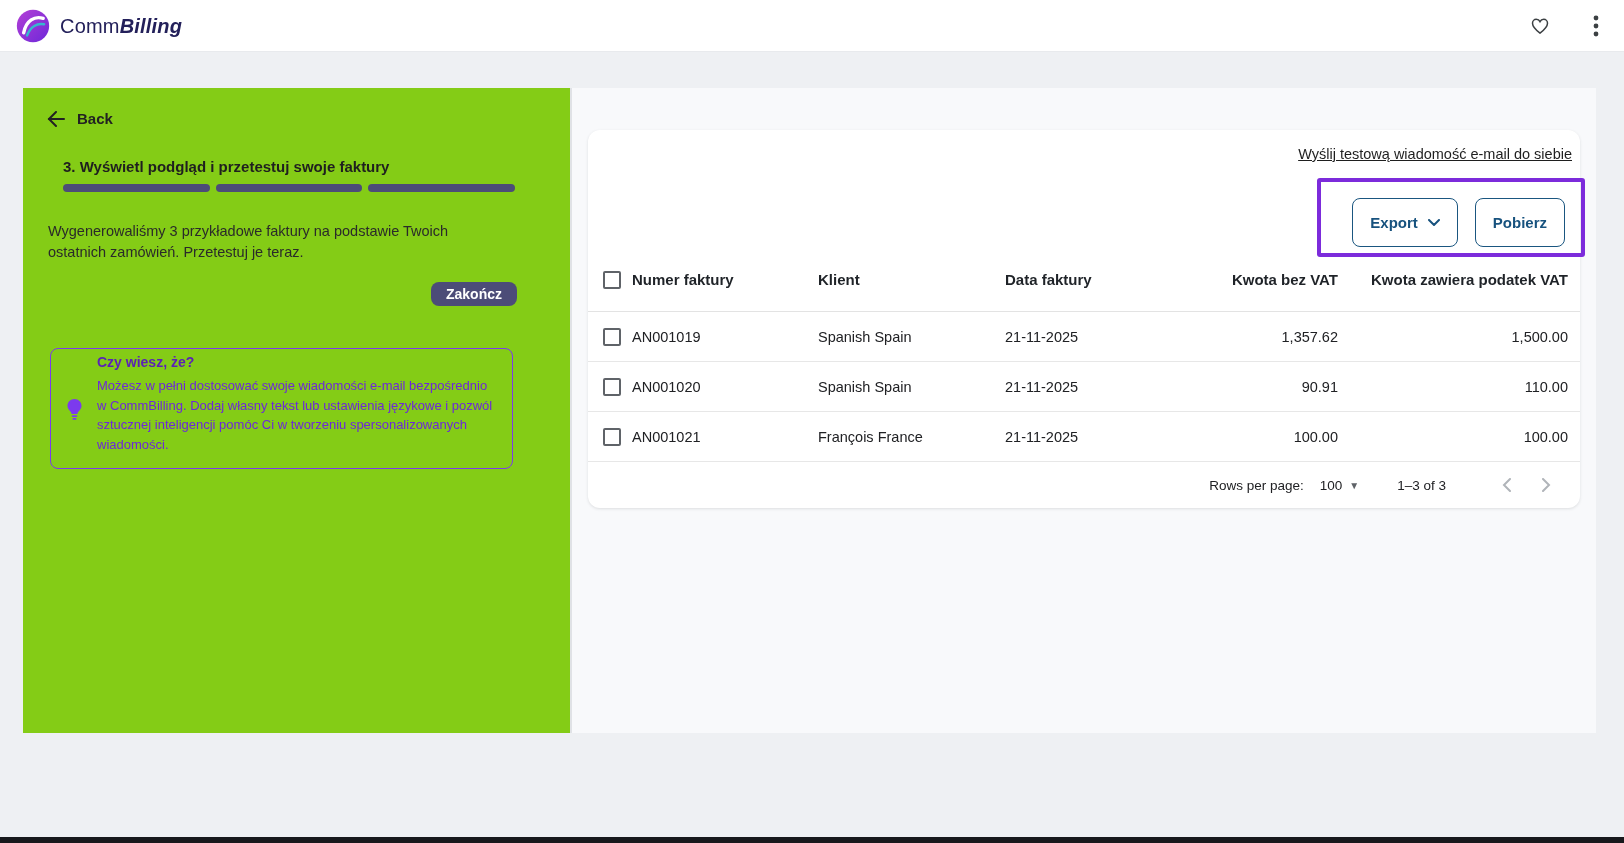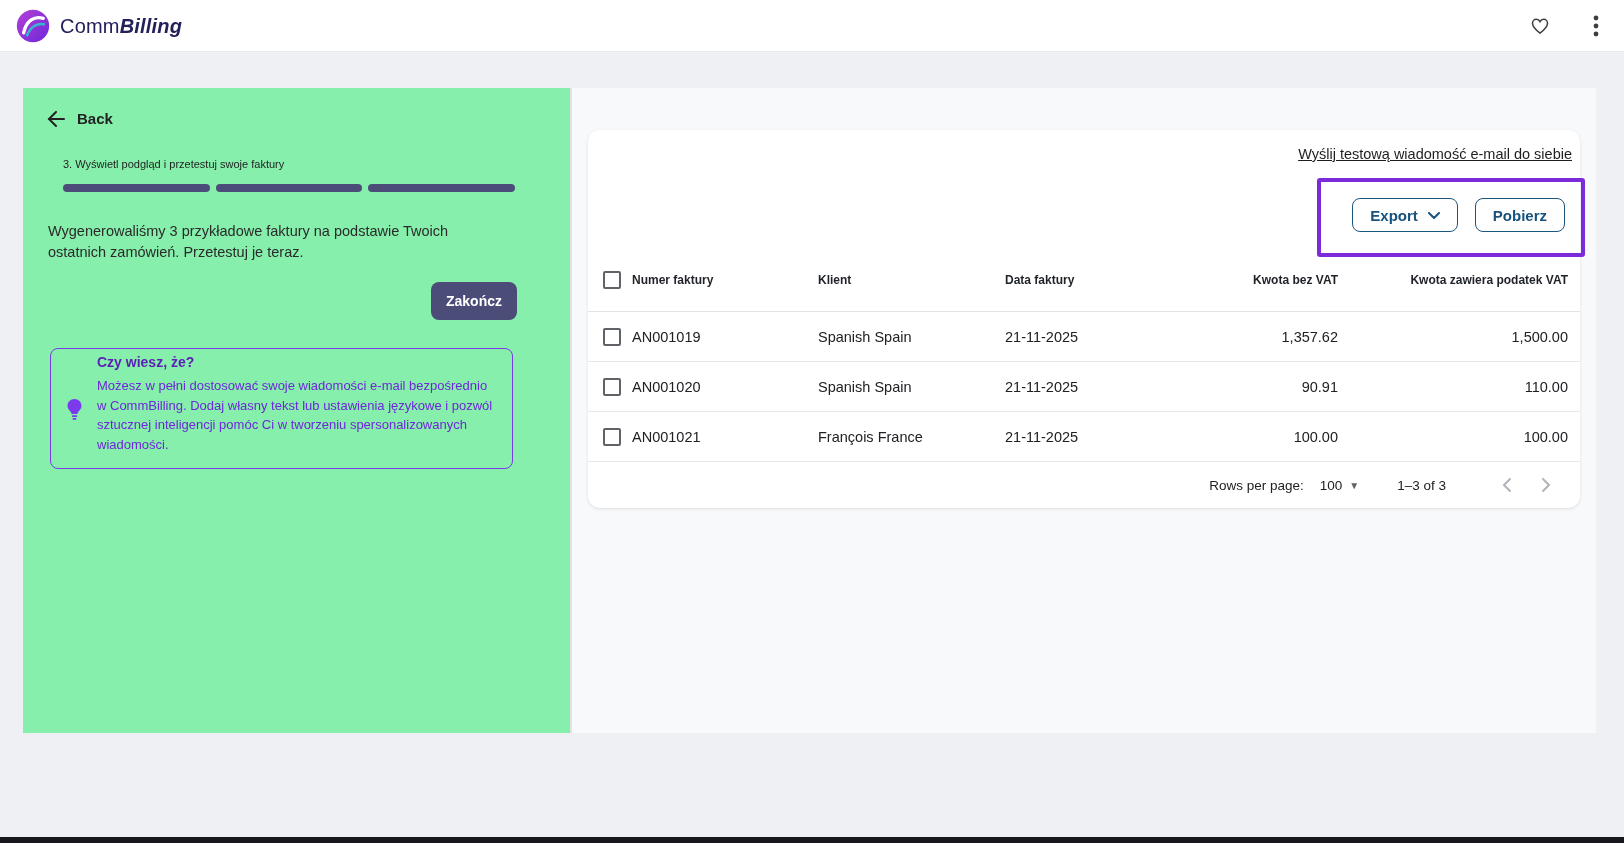--- a/index.html
+++ b/index.html
@@ -11,52 +11,52 @@
   .appbar { position:absolute; top:0; left:0; width:1624px; height:52px; background:#ffffff; border-bottom:1px solid #e8eaed; }
   .brand { position:absolute; left:16px; top:9px; display:flex; align-items:center; gap:10px; }
   .brand-text { font-size:20px; letter-spacing:.2px; color:#23205a; }
   .brand-text .b1 { font-weight:400;text-align:center; }
   .brand-text .b2 { font-weight:700;font-style:italic; }
   .appbar-actions { position:absolute; right:14px; top:0; height:52px; display:flex; align-items:center; gap:28px; }
   .icon-btn { width:28px; height:28px; display:flex; align-items:center; justify-content:center; cursor:pointer; }
 
   
   .band { position:absolute; top:88px; left:0; width:1624px; height:645px; }
-  .left-panel { position:absolute; left:23px; top:0; width:547px; height:645px; background:#86efac; }
+  .left-panel { position:absolute; left:23px; top:0; width:547px; height:645px; background:#84cc16; }
   .panel-divider { position:absolute; left:570px; top:0; width:2px; height:645px; background:#e0e2e6; }
   .right-band { position:absolute; left:572px; top:0; width:1024px; height:645px; background:#f8f9fb; }
 
   
   .back-row { position:absolute; left:24px; top:22px; display:flex; align-items:center; gap:12px; cursor:pointer; }
   .back-label { font-size:15px; font-weight:700; color:#222; }
-  .step-title { position:absolute; left:40px; top:70px; font-size:11px; font-weight:400; color:#1f1f1f; }
+  .step-title { position:absolute; left:40px; top:70px; font-size:15px; font-weight:700; color:#1f1f1f; }
   .progress-row { position:absolute; left:40px; top:96px; width:452px; display:flex; gap:6px; }
   .progress-seg { height:8px; flex:1; border-radius:4px; background:#4c4c78; }
   .step-desc { position:absolute; left:25px; top:133px; width:436px; font-size:14.5px; line-height:21px; color:#2a2a2a; }
   .finish-btn { position:absolute; right:53px; top:194px; background:#4c4c78; color:#fff; font-weight:700; font-size:14px;
-                border:none; border-radius:8px; padding:11px 15px; cursor:pointer; }
+                border:none; border-radius:8px; padding:4px 15px; cursor:pointer; }
   .tip-box { position:absolute; left:27px; top:260px; width:463px; min-height:116px; border:1.6px solid #7c3aed; border-radius:8px;
              padding:5px 16px 14px 46px; }
   .tip-bulb { position:absolute; left:16px; top:50px; }
   .tip-title { font-size:14px; font-weight:700; color:#5b21b6; margin-bottom:6px; }
   .tip-body { font-size:13px; line-height:19.5px; color:#6d28d9; max-width:402px; }
 
   
   .table-card { position:absolute; left:588px; top:130px; width:992px; height:378px; background:#fff; border-radius:12px;
                 box-shadow:0 1px 3px rgba(60,64,67,.14); }
   .test-link { position:absolute; top:16px; right:8px; font-size:14.5px; color:#1f1f1f; text-decoration:underline; cursor:pointer; }
   .actions-row { position:absolute; top:68px; right:15px; display:flex; gap:17px; }
-  .o-btn { display:flex; align-items:center; justify-content:center; gap:10px; height:34px; padding:16px 17px;
+  .o-btn { display:flex; align-items:center; justify-content:center; gap:10px; height:49px; padding:16px 17px;
            background:#fff; border:1.5px solid #1a5680; border-radius:8px; color:#17527e; font-size:15px; font-weight:600; cursor:pointer; }
   .annotation { position:absolute; left:1317px; top:178px; width:268px; height:79px; border:4px solid #7c2bdb; border-radius:3px;
                 pointer-events:none; z-index:5; }
 
   .tbl { position:absolute; left:0; top:118px; width:992px; }
   .t-row { display:grid; grid-template-columns:44px 186px 187px 186px 147px 1fr; align-items:center; padding-right:12px; }
-  .t-head { height:64px; border-bottom:1px solid #e3e3e3; font-weight:700; font-size:12px; color:#1f2328; }
+  .t-head { height:64px; border-bottom:1px solid #e3e3e3; font-weight:700; font-size:15px; color:#1f2328; }
   .t-data { height:50px; border-bottom:1px solid #e7e7e7; font-size:14.5px; color:#202124; }
   .t-row .num { text-align:right; }
   .cbx { width:18px; height:18px; margin-left:15px; border:2px solid #5f6368; border-radius:2px; background:#fff; cursor:pointer; }
 
   .t-foot { position:absolute; left:0; bottom:0; width:992px; height:46px; display:flex; align-items:center; justify-content:flex-end;
             gap:0; padding-right:20px; font-size:13.5px; color:#202124; }
   .rpp-label { margin-right:16px; }
   .rpp-select { display:flex; align-items:center; gap:7px; cursor:pointer; margin-right:38px; }
   .rpp-caret { font-size:10px; color:#5f6368; }
   .range { margin-right:34px; }

